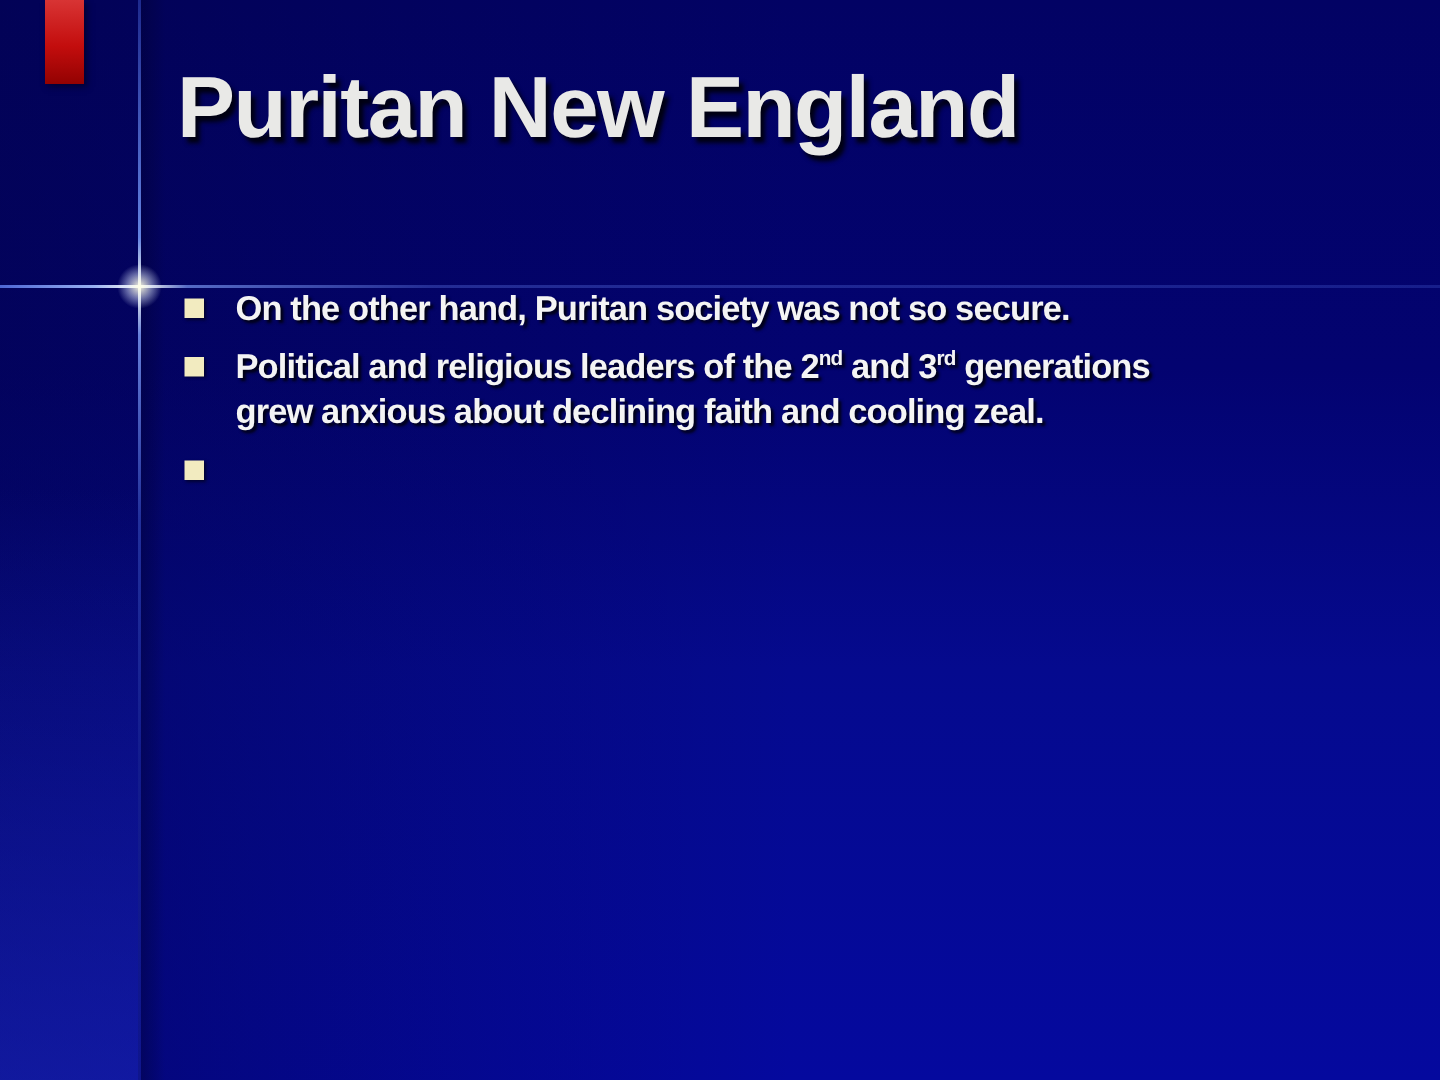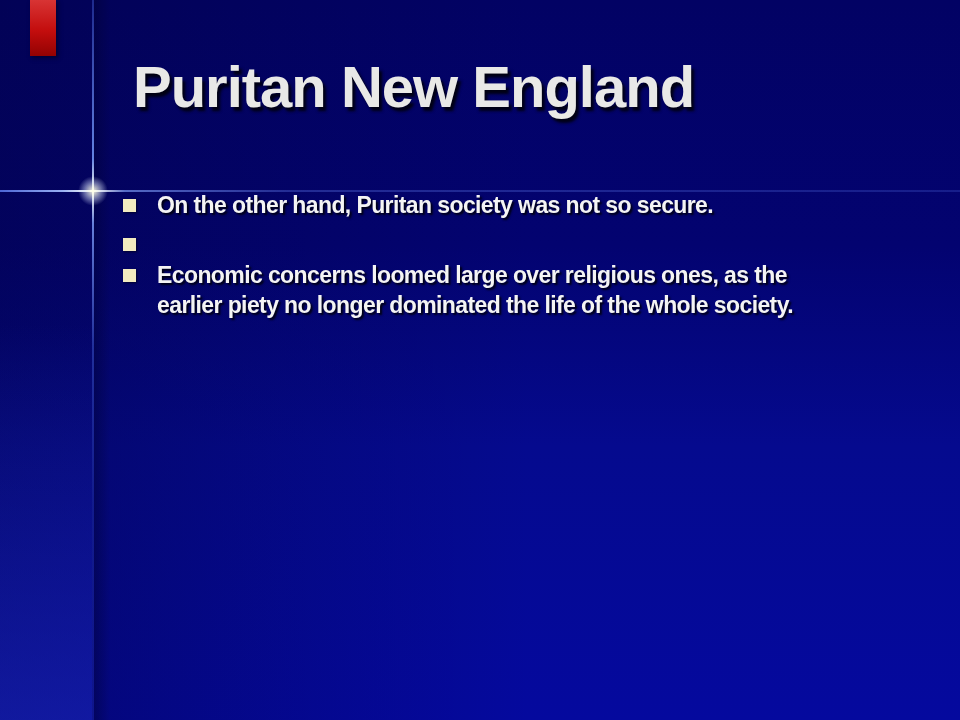--- a/index.html
+++ b/index.html
@@ -56,21 +56,21 @@
   }
 
   
   .red-tab {
     position: absolute; left: 30px; top: 0; width: 26px; height: 56px;
     background: linear-gradient(180deg, #d83434 0%, #c30d0d 55%, #930202 100%);
     box-shadow: 2px 2px 4px rgba(0,0,20,0.55);
   }
 
   .title {
-    position: absolute; left: 118px; top: 36px; margin: 15px;
+    position: absolute; left: 118px; top: 36px; margin: 0;
     font-size: 58px; line-height: 72px; font-weight: bold;
     letter-spacing: -1px;
     color: #e9e9e7;
     text-shadow: 3px 4px 3px rgba(0,0,10,0.9);
     white-space: nowrap;
   }
 
   .bullets {
     position: absolute; left: 123px; top: 190px; width: 800px;
   }
@@ -103,19 +103,19 @@
 
   <h1 class="title">Puritan New England</h1>
 
   <div class="bullets">
       <div class="bullet-item">
         <span class="bullet-square"></span>
         <div class="bullet-text">On the other hand, Puritan society was not so secure.</div>
       </div>
       <div class="bullet-item">
         <span class="bullet-square"></span>
+        <div class="bullet-text">Political and religious leaders of the 2<sup>nd</sup> and 3<sup>rd</sup> generations<br>grew anxious about declining faith and cooling zeal.</div>
       </div>
       <div class="bullet-item">
         <span class="bullet-square"></span>
-        <div class="bullet-text">Economic concerns loomed large over religious ones, as the<br>earlier piety no longer dominated the life of the whole society.</div>
       </div>
     </div>
 </div>
 
 </body></html>

